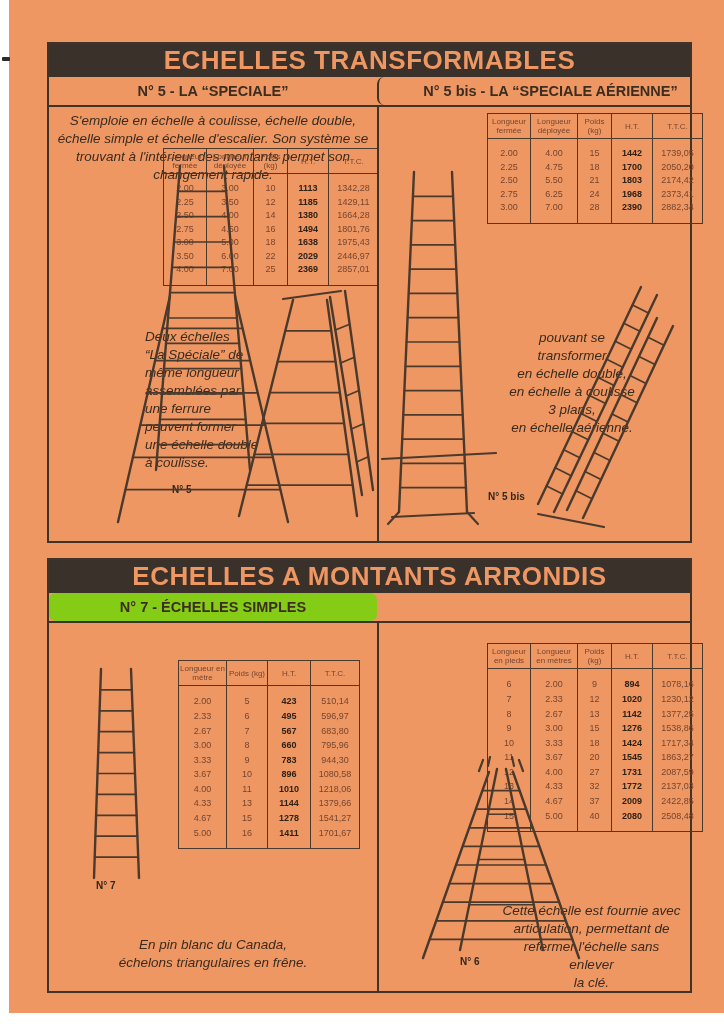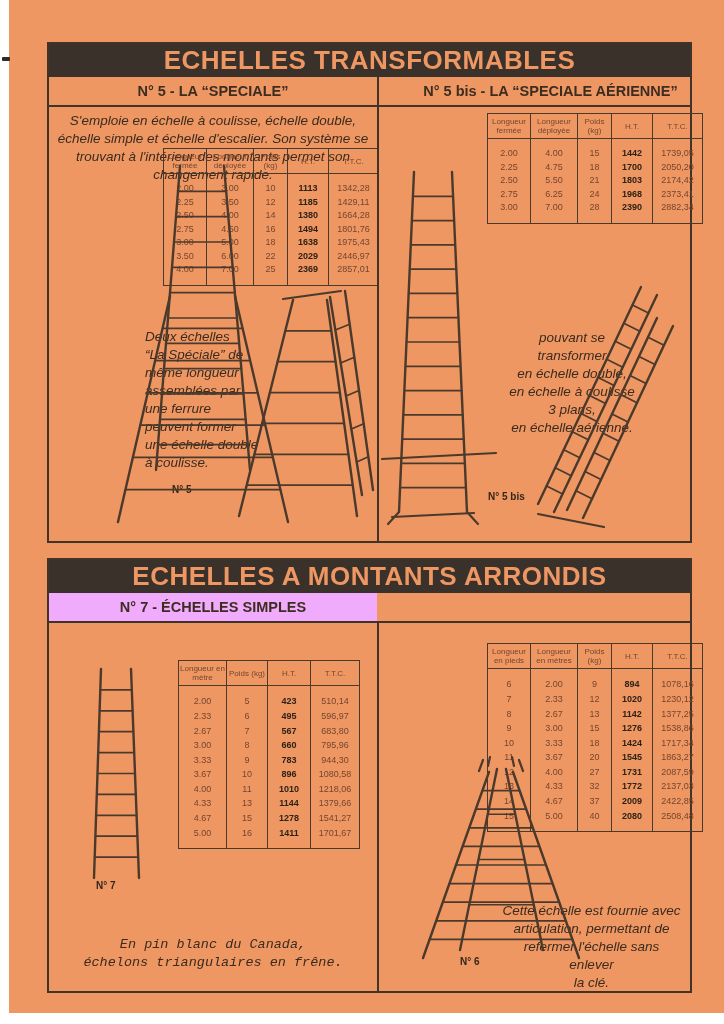--- a/index.html
+++ b/index.html
@@ -9,23 +9,23 @@
   .scan-mark{position:absolute;left:2px;top:57px;width:8px;height:4px;background:#2e2c2a;border-radius:1px;}
 
   .box{position:absolute;border:2px solid #40342a;display:flex;flex-direction:column;}
   #box1{left:47px;top:42px;width:641px;height:497px;}
   #box2{left:47px;top:558px;width:641px;height:431px;}
 
   .band{height:33px;flex:0 0 33px;background:#3a312b;color:#ee9763;display:flex;align-items:center;
         justify-content:center;font-weight:bold;font-size:26px;letter-spacing:0.5px;}
   .subrow{display:flex;flex:0 0 28px;border-bottom:2px solid #40342a;}
   .subcell{width:328px;display:flex;align-items:center;justify-content:center;
-           font-weight:bold;font-size:14.5px;color:#3d2d21;}
+           font-weight:bold;font-size:14.5px;color:#3d2d21;border-radius:7px;}
   .subcell.r{width:auto;flex:1;border-left:2px solid #40342a;padding-left:32px;}
-  #box2 .subcell{background:#f0abfc;}
+  #box2 .subcell{background:#84cc16;}
 
   .content{flex:1;display:flex;position:relative;}
   .col-l{width:328px;position:relative;}
   .col-r{flex:1;border-left:2px solid #40342a;position:relative;}
 
   .intro{position:absolute;left:6px;top:5px;width:316px;text-align:center;font-style:italic;
          font-size:13.5px;line-height:1.33;font-weight:500;}
   .note{position:absolute;font-style:italic;font-size:13.5px;line-height:1.33;white-space:pre-line;margin-top:39px;}
   .note.center{text-align:center;}
   .fig-label{position:absolute;font-weight:bold;font-size:10px;color:#33261a;}
@@ -268,21 +268,21 @@
               </tr>
               <tr>
                 <td>5.00</td>
                 <td>16</td>
                 <td class="ht">1411</td>
                 <td>1701,67</td>
               </tr>
             </tbody>
           </table>
         <div class="fig-label" style="left:47px;top:257px;">N° 7</div>
-        <div class="note center" style="left:10px;top:274px;width:308px;font-family:Liberation Mono, monospace;">En pin blanc du Canada,
+        <div class="note center" style="left:10px;top:274px;width:308px;">En pin blanc du Canada,
 échelons triangulaires en frêne.</div>
       </div>
       <div class="col-r">
         <table class="price w5" id="tbl-doubles" style="left:108px;top:20px;width:200px;">
             <thead>
               <tr>
                 <th>Longueur en pieds</th>
                 <th>Longueur en mètres</th>
                 <th>Poids (kg)</th>
                 <th>H.T.</th>

